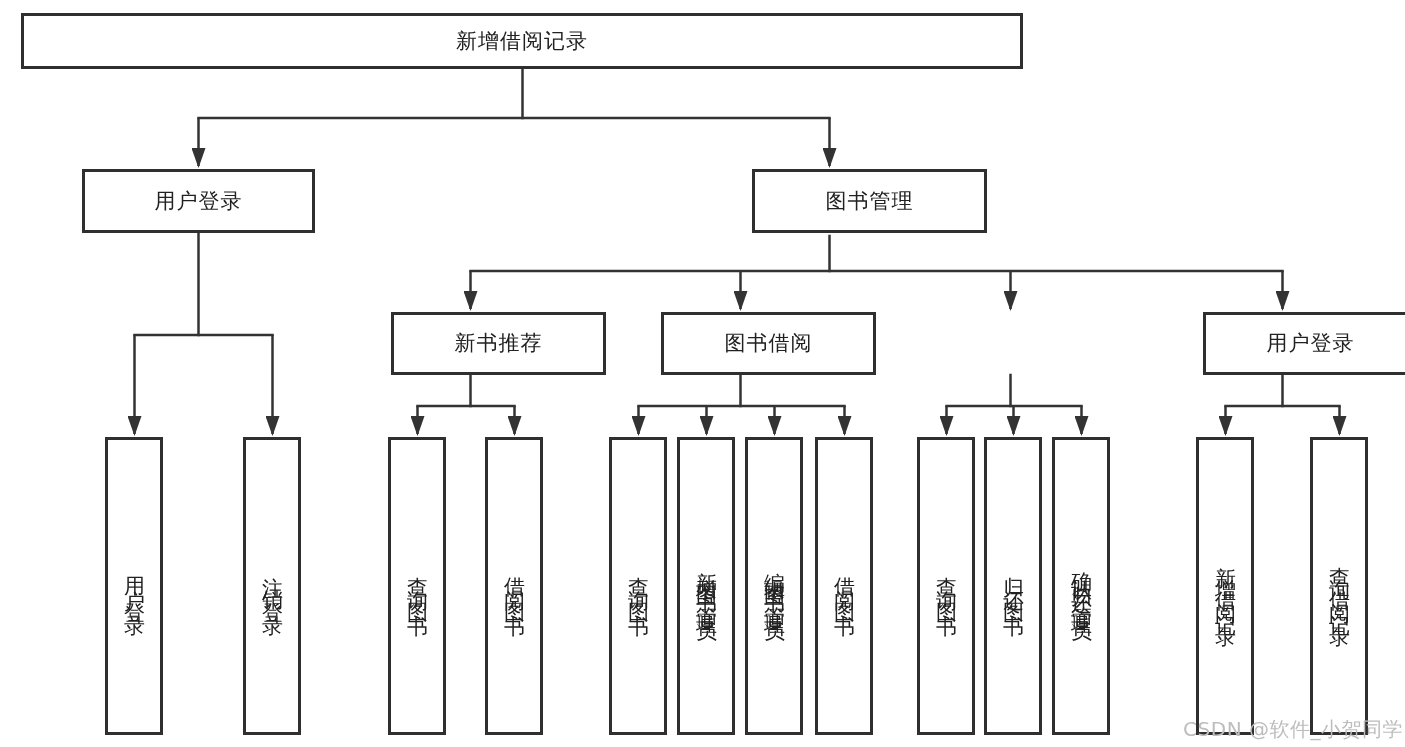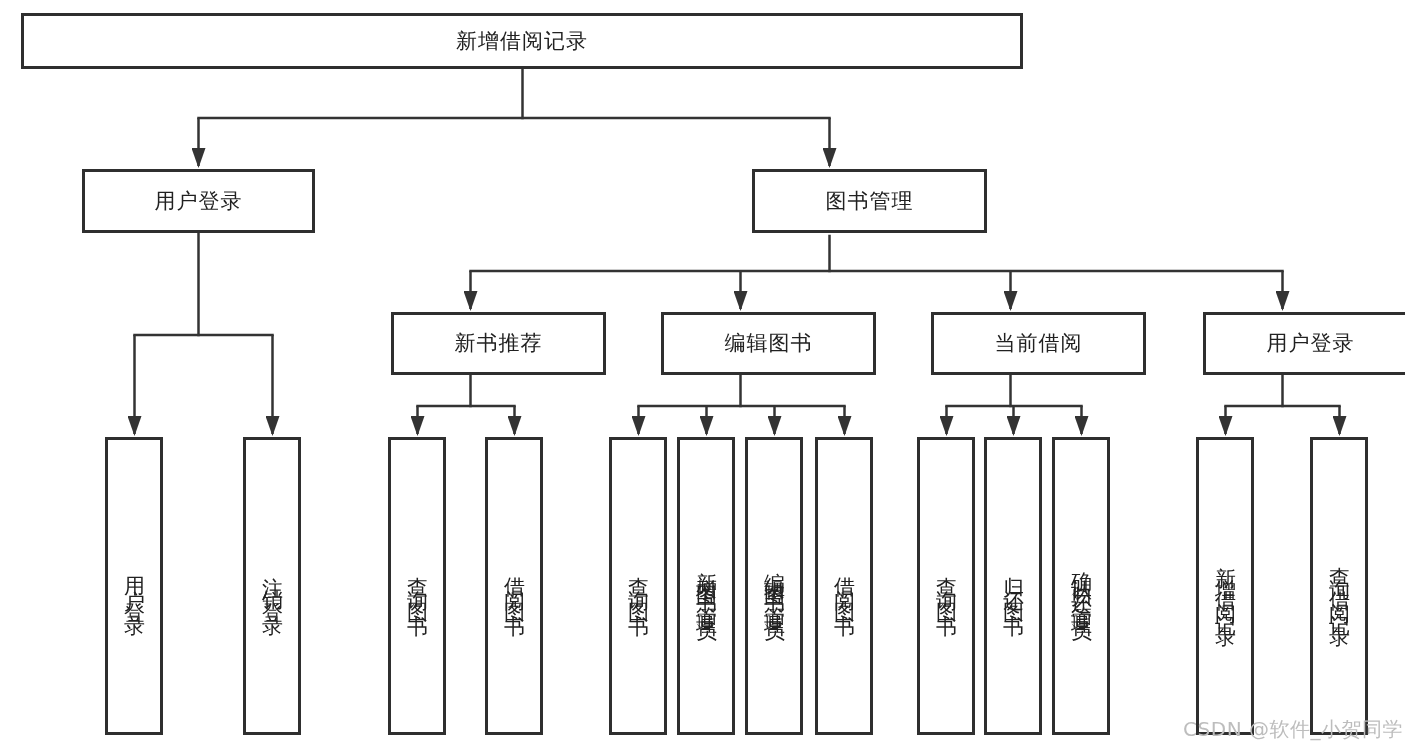--- a/index.html
+++ b/index.html
@@ -100,22 +100,21 @@
       <line x1="1339.5" y1="406" x2="1339.5" y2="434" marker-end="url(#arw)"></line>
     </g>
   </svg>
 
   <div class="box" style="left:21px; top:13px; width:1002px; height:56px;">新增借阅记录</div>
 
   <div class="box lvl2" style="left:82px; width:233px;">用户登录</div>
   <div class="box lvl2" style="left:712px; width:235px;margin-left:40px;">图书管理</div>
 
   <div class="box lvl3" style="left:363px;">新书推荐</div>
-  <div class="box lvl3" style="left:633px;">编辑图书</div>
-  <div class="box lvl3" style="left:903px;">当前借阅</div>
+  <div class="box lvl3" style="left:633px;">图书借阅</div>
   <div class="box lvl3" style="left:1175px;">用户登录</div>
 
   <div class="box leaf" style="left:105px;">用户登录</div>
   <div class="box leaf" style="left:243px;">注销登录</div>
 
   <div class="box leaf" style="left:388px;">查询图书</div>
   <div class="box leaf" style="left:485px;">借阅图书</div>
 
   <div class="box leaf" style="left:609px;">查询图书</div>
   <div class="box leaf ls9" style="left:677px;">新增图书（管理员）</div>

